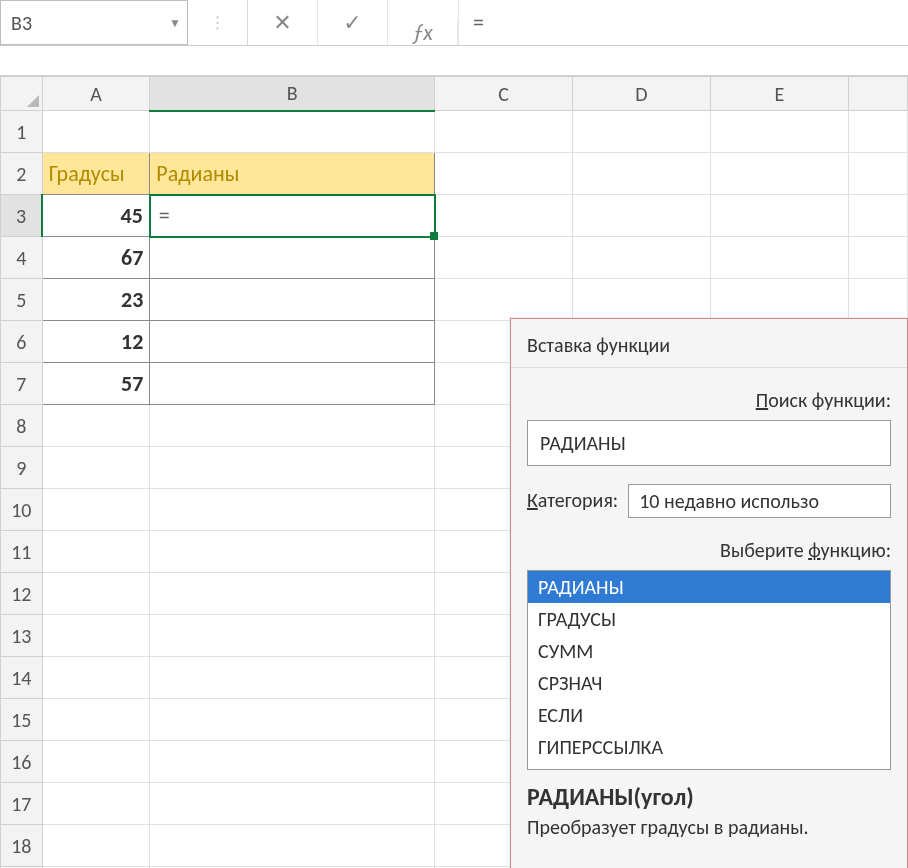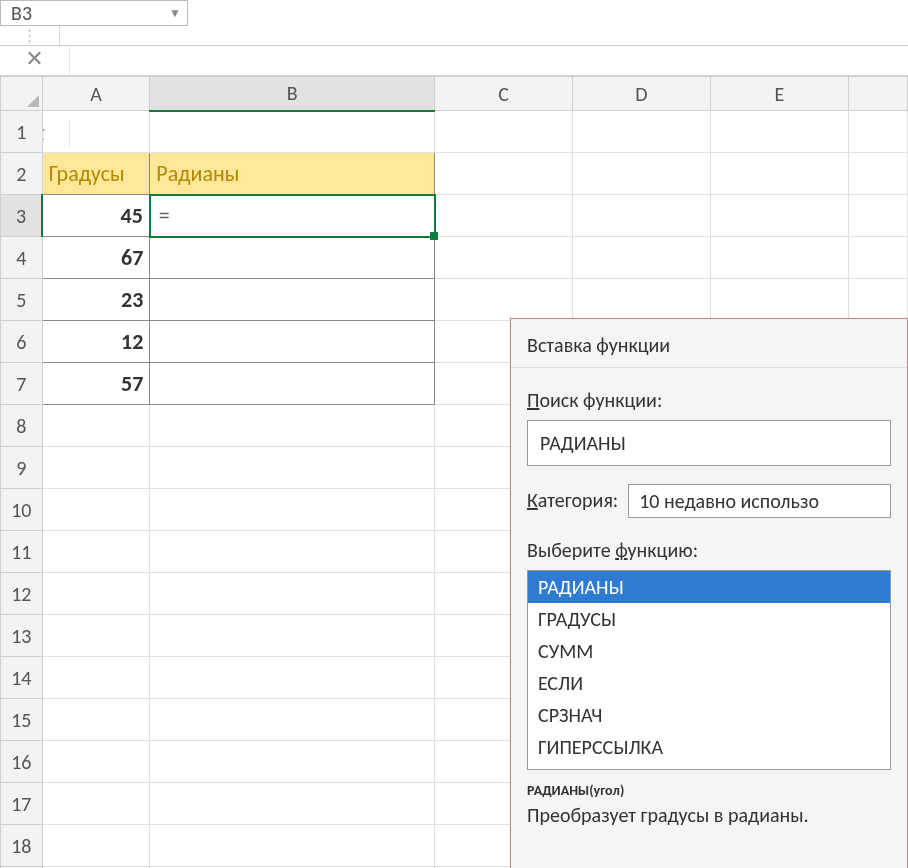--- a/index.html
+++ b/index.html
@@ -1,19 +1,19 @@
 <!DOCTYPE html>
 <html><head>
 <meta charset="utf-8">
 <style>
   * { box-sizing: border-box; font-family: Calibri, Arial, sans-serif; }
   body { margin: 0; background: #fff; width: 908px; height: 868px; overflow: hidden; position: relative; }
 
   
-  .formula-bar { display: flex; align-items: stretch; height: 46px; border-bottom: 1px solid #ccc; flex-direction: column; }
+  .formula-bar { display: flex; align-items: stretch; height: 46px; border-bottom: 1px solid #ccc; }
   .name-box { width: 188px; display: flex; align-items: center; border: 1px solid #bdbdbd; background: #fff; padding: 0 10px; position: relative; }
   .name-box-text { font-size: 20px; color: #555; }
   .name-box-dd { position: absolute; right: 6px; color: #888; font-size: 12px; }
   .fb-sep { width: 60px; display:flex; align-items:center; justify-content:center; border-right: 1px solid #d8d8d8; color:#bdbdbd; }
   .fb-btn { width: 70px; display:flex; align-items:center; justify-content:center; font-size: 22px; color: #888; border-right: 1px solid #e6e6e6;}
   .fb-btn.cancel { color:#888; }
   .fb-btn.accept { color:#888; }
   .fb-btn.fx { font-style: italic; font-family: "Times New Roman", serif; color:#888; font-size: 22px; margin-top: 20px; }
   .fb-input { flex: 1; display:flex; align-items:center; padding: 0 14px; font-size: 22px; color:#666; border-left: 1px solid #e6e6e6; }
 
@@ -50,29 +50,29 @@
   th.rowhdr.active { background: #e2e2e2; border-right: 2px solid #0f7b3f; }
 
   
   .dialog {
     position: absolute; left: 510px; top: 318px; width: 398px; height: 584px;
     background: #f5f5f5; border: 1px solid #c88; border-top: 1px solid #c88;
     box-shadow: 0 0 0 1px rgba(0,0,0,0.05);
   }
   .dialog-title { padding: 14px 16px 10px; font-size: 20px; color: #333; border-bottom: 1px solid #e0dcdc; }
   .dialog-body { padding: 14px 16px; font-size: 20px; color:#333; }
-  .dlg-label { margin: 6px 0 8px; }
+  .dlg-label { margin: 6px 0 8px; text-align: right; }
   .dlg-label .ul { text-decoration: underline; }
   .search-input { width: 100%; border: 1px solid #999; background:#fff; padding: 10px 12px; font-size: 20px; color:#333; }
   .cat-row { display:flex; align-items:center; gap: 10px; margin-top: 16px; }
   .cat-select { flex:1; border: 1px solid #999; background:#fff; padding: 4px 10px; font-size: 20px; color:#333; }
   .func-list { border: 1px solid #999; background:#fff; margin-top: 8px; height: 200px; overflow:hidden; }
   .func-item { padding: 4px 10px; font-size: 20px; color:#333; }
   .func-item.selected { background: #2f7ad3; color: #fff; }
-  .syntax { margin-top: 12px; font-weight: bold; font-size: 14px; }
+  .syntax { margin-top: 12px; font-weight: bold; font-size: 24px; }
   .desc { font-size: 20px; margin-top: 4px; }
 </style>
 </head>
 <body>
 
 <div class="formula-bar">
   <div class="name-box">
     <span class="name-box-text">B3</span>
     <span class="name-box-dd">▼</span>
   </div>
@@ -295,21 +295,21 @@
     <input class="search-input" value="РАДИАНЫ" style="">
     <div class="cat-row">
       <div class="dlg-label"><span class="ul">К</span><span>атегория:</span></div>
       <div class="cat-select"><span>10 недавно использо</span></div>
     </div>
     <div class="dlg-label" style="margin-top:18px"><span>Выберите </span><span class="ul">ф</span><span>ункцию:</span></div>
     <div class="func-list">
       <div class="func-item selected">РАДИАНЫ</div>
       <div class="func-item">ГРАДУСЫ</div>
       <div class="func-item">СУММ</div>
+      <div class="func-item">СРЗНАЧ</div>
       <div class="func-item">ЕСЛИ</div>
-      <div class="func-item">СРЗНАЧ</div>
       <div class="func-item">ГИПЕРССЫЛКА</div>
       <div class="func-item">СЧЁТ</div>
     </div>
     <div class="syntax">РАДИАНЫ(угол)</div>
     <div class="desc">Преобразует градусы в радианы.</div>
   </div>
 </div>
 
 </body></html>

